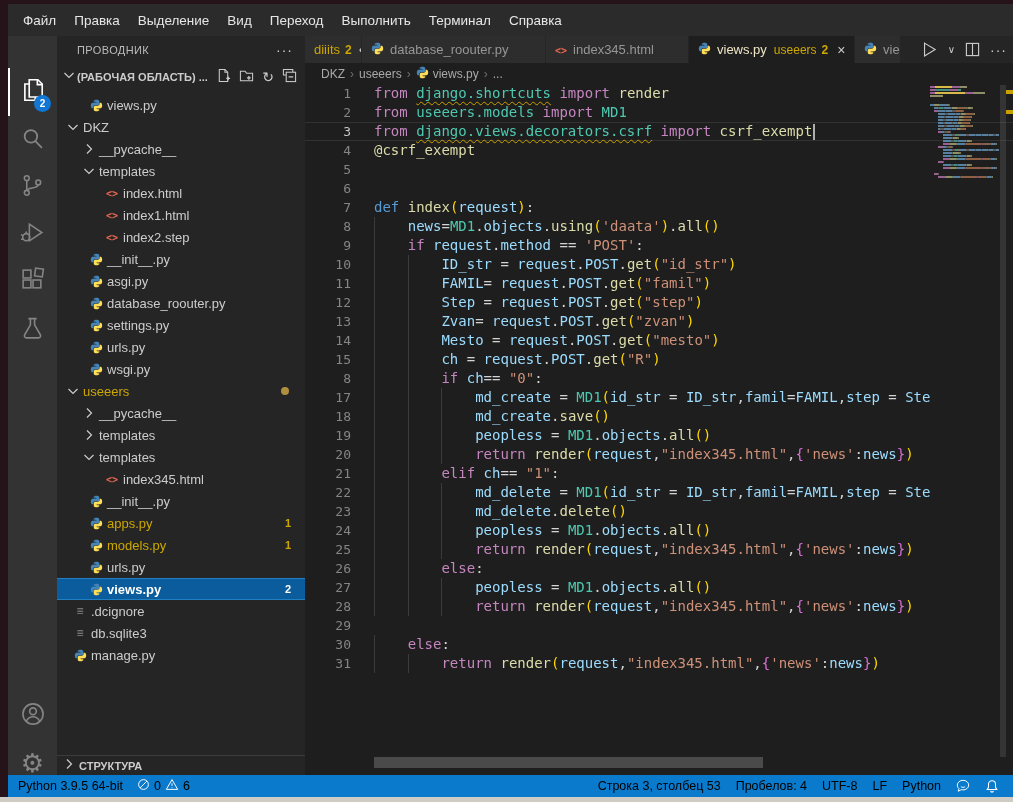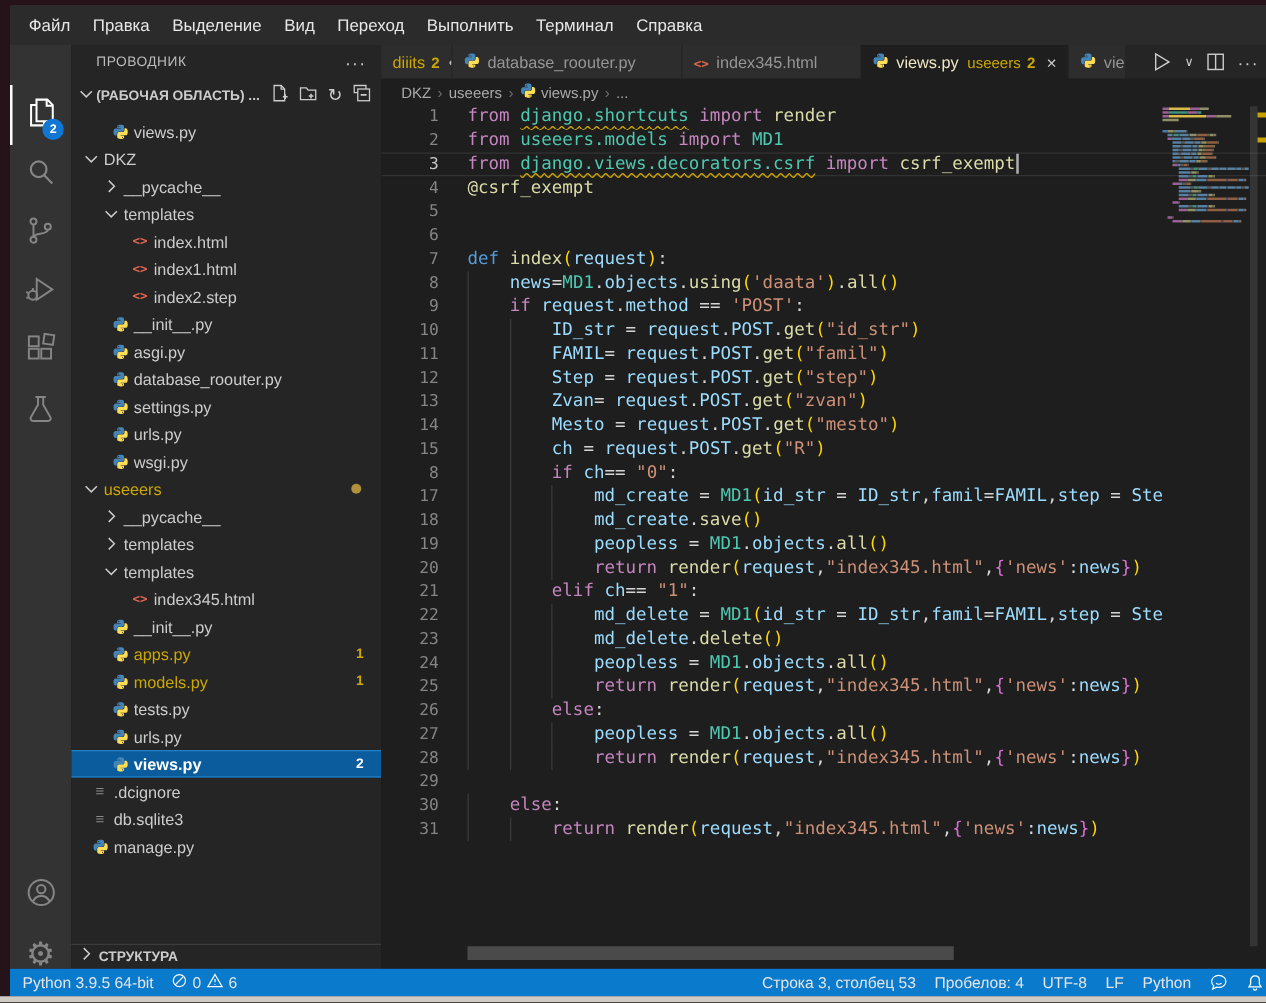--- a/index.html
+++ b/index.html
@@ -85,23 +85,23 @@
 
   .minimap { position:absolute; right:13px; top:50px; width:70px; }
   .mm-line { height:2px; margin-bottom:1px; display:flex; }
   .mm-seg { height:2px; flex:none; }
   .v-scroll { position:absolute; right:7px; top:49px; bottom:18px; width:6px; background:rgba(121,121,121,0.25); }
   .ruler-mark { position:absolute; right:0; width:7px; height:4px; background:#c8a000; }
   .h-scroll { position:absolute; left:69px; bottom:7px; width:389px; height:11px; background:#4a4a4a; }
 
   
   .status-bar { position:absolute; left:8px; top:775px; right:0; height:22px; background:#0a7acc;
-                display:flex; align-items:center; color:#e5e5e5; font-size:12.5px; }
+                display:flex; align-items:center; color:#000000; font-size:12.5px; }
   .sb-left { display:flex; align-items:center; gap:14px; padding-left:10px; flex:1; }
-  .sb-right { display:flex; align-items:center; gap:15px; padding-right:2px; }
+  .sb-right { display:flex; align-items:center; gap:15px; padding-right:14px; }
   .sb-item { display:flex; align-items:center; gap:4px; }
   .problems { display:flex; align-items:center; gap:4px; }
   .bottom-strip { position:absolute; left:0; top:797px; width:1013px; height:5px; background:#cfccc6; }
 </style>
 </head>
 <body>
 
 <div class="screen">
 
   <div class="menu-bar" id="menu-bar">
@@ -366,29 +366,20 @@
         </div>
         <div class="tree-row modified" style="padding-left: 30px;">
           <span class="ficon">
             <svg width="13" height="13" viewBox="0 0 32 32">
               <path fill="#4584b6" d="M15.9 2c-7.1 0-6.6 3.1-6.6 3.1v3.2h6.7v1H6.6S2 8.8 2 16c0 7.2 4 6.9 4 6.9h2.4v-3.3s-.1-4 3.9-4h6.7s3.7.1 3.7-3.6V5.7S23.3 2 15.9 2zm-3.7 2.2c.7 0 1.2.5 1.2 1.2s-.5 1.2-1.2 1.2-1.2-.5-1.2-1.2.5-1.2 1.2-1.2z"></path>
               <path fill="#ffde57" d="M16.1 30c7.1 0 6.6-3.1 6.6-3.1v-3.2H16v-1h9.4s4.6.5 4.6-6.7c0-7.2-4-6.9-4-6.9h-2.4v3.3s.1 4-3.9 4H13s-3.7-.1-3.7 3.6v6.3S8.7 30 16.1 30zm3.7-2.2c-.7 0-1.2-.5-1.2-1.2s.5-1.2 1.2-1.2 1.2.5 1.2 1.2-.5 1.2-1.2 1.2z"></path>
             </svg>
           </span>
           <span class="lbl">models.py</span>
           <span class="tree-badge">1</span>
-        </div>
-        <div class="tree-row" style="padding-left: 30px;">
-          <span class="ficon">
-            <svg width="13" height="13" viewBox="0 0 32 32">
-              <path fill="#4584b6" d="M15.9 2c-7.1 0-6.6 3.1-6.6 3.1v3.2h6.7v1H6.6S2 8.8 2 16c0 7.2 4 6.9 4 6.9h2.4v-3.3s-.1-4 3.9-4h6.7s3.7.1 3.7-3.6V5.7S23.3 2 15.9 2zm-3.7 2.2c.7 0 1.2.5 1.2 1.2s-.5 1.2-1.2 1.2-1.2-.5-1.2-1.2.5-1.2 1.2-1.2z"></path>
-              <path fill="#ffde57" d="M16.1 30c7.1 0 6.6-3.1 6.6-3.1v-3.2H16v-1h9.4s4.6.5 4.6-6.7c0-7.2-4-6.9-4-6.9h-2.4v3.3s.1 4-3.9 4H13s-3.7-.1-3.7 3.6v6.3S8.7 30 16.1 30zm3.7-2.2c-.7 0-1.2-.5-1.2-1.2s.5-1.2 1.2-1.2 1.2.5 1.2 1.2-.5 1.2-1.2 1.2z"></path>
-            </svg>
-          </span>
-          <span class="lbl">tests.py</span>
         </div>
         <div class="tree-row" style="padding-left: 30px;">
           <span class="ficon">
             <svg width="13" height="13" viewBox="0 0 32 32">
               <path fill="#4584b6" d="M15.9 2c-7.1 0-6.6 3.1-6.6 3.1v3.2h6.7v1H6.6S2 8.8 2 16c0 7.2 4 6.9 4 6.9h2.4v-3.3s-.1-4 3.9-4h6.7s3.7.1 3.7-3.6V5.7S23.3 2 15.9 2zm-3.7 2.2c.7 0 1.2.5 1.2 1.2s-.5 1.2-1.2 1.2-1.2-.5-1.2-1.2.5-1.2 1.2-1.2z"></path>
               <path fill="#ffde57" d="M16.1 30c7.1 0 6.6-3.1 6.6-3.1v-3.2H16v-1h9.4s4.6.5 4.6-6.7c0-7.2-4-6.9-4-6.9h-2.4v3.3s.1 4-3.9 4H13s-3.7-.1-3.7 3.6v6.3S8.7 30 16.1 30zm3.7-2.2c-.7 0-1.2-.5-1.2-1.2s.5-1.2 1.2-1.2 1.2.5 1.2 1.2-.5 1.2-1.2 1.2z"></path>
             </svg>
           </span>
           <span class="lbl">urls.py</span>
         </div>

